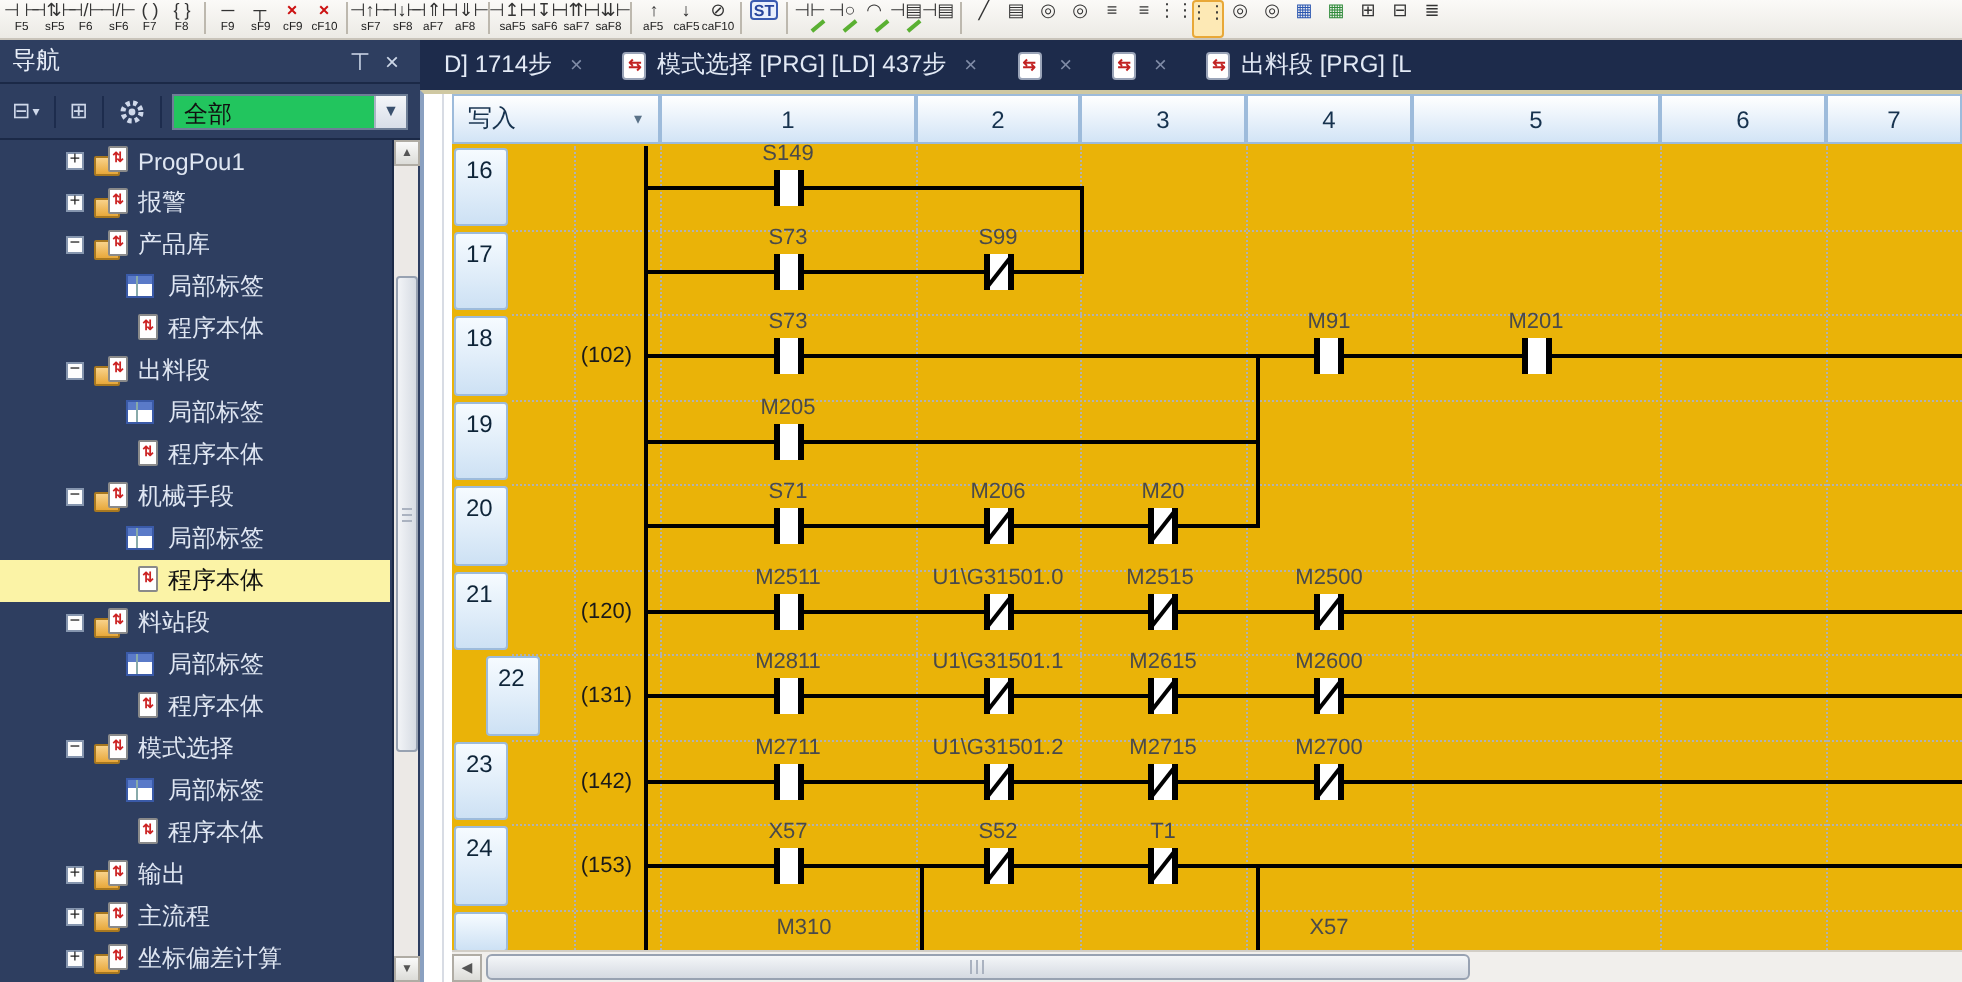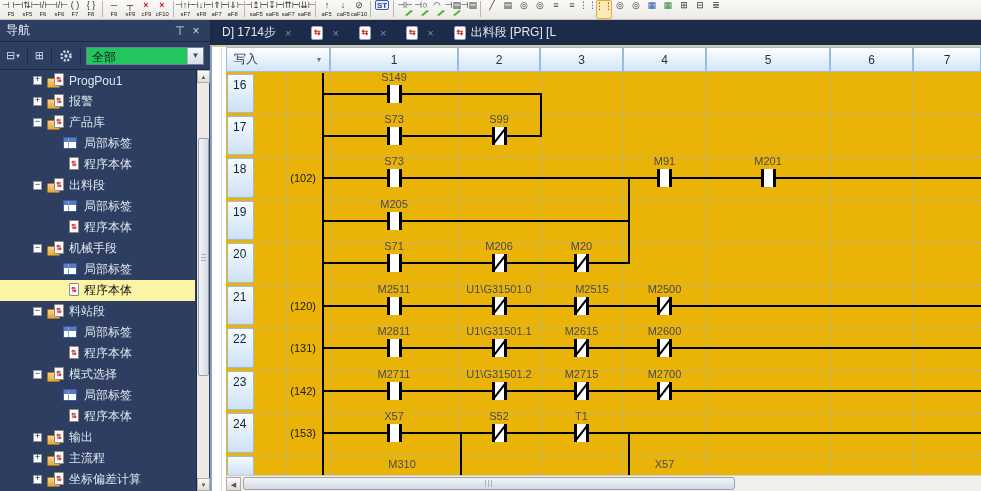--- a/index.html
+++ b/index.html
@@ -308,20 +308,21 @@
     </div>
   </div>
 
 <div class="tabbar" id="tabbar">
     <div class="tab">
       <span>D] 1714步</span>
       <span class="tabclose">×</span>
     </div>
     <div class="tab">
       <span class="tabicon">⇆</span>
+      <span>模式选择 [PRG] [LD] 437步</span>
       <span class="tabclose">×</span>
     </div>
     <div class="tab">
       <span class="tabicon">⇆</span>
       <span class="tabclose">×</span>
     </div>
     <div class="tab">
       <span class="tabicon">⇆</span>
       <span class="tabclose">×</span>
     </div>
@@ -614,28 +615,28 @@
         <span class="b lf"></span>
         <span class="b rt"></span>
         <span class="s"></span>
       </div>
       <div class="clabel" style="left: 225px; top: 236px;">U1\G31501.0</div>
       <div class="contact nc" style="left: 348px; top: 250px;">
         <span class="b lf"></span>
         <span class="b rt"></span>
         <span class="s"></span>
       </div>
-      <div class="clabel" style="left: 318px; top: 236px; text-align: center;">M2515</div>
+      <div class="clabel" style="left: 306px; top: 236px; text-align: center;">M2515</div>
       <div class="contact nc" style="left: 431px; top: 250px;">
         <span class="b lf"></span>
         <span class="b rt"></span>
         <span class="s"></span>
       </div>
       <div class="clabel" style="left: 390.5px; top: 236px;">M2500</div>
-      <div class="rnum" style="top: 281px; height: 40px;">22</div>
+      <div class="rnum" style="top: 281px; height: 40px; margin-left: 16px;">22</div>
       <div class="stmt" style="left: 30px; top: 295px;">(131)</div>
       <div class="hl-line" style="left: 96px; top: 300px; width: 659px;"></div>
       <div class="contact" style="left: 160.5px; top: 292px;">
         <span class="b lf"></span>
         <span class="b rt"></span>
       </div>
       <div class="clabel" style="left: 120px; top: 278px;">M2811</div>
       <div class="contact nc" style="left: 265.5px; top: 292px;">
         <span class="b lf"></span>
         <span class="b rt"></span>

